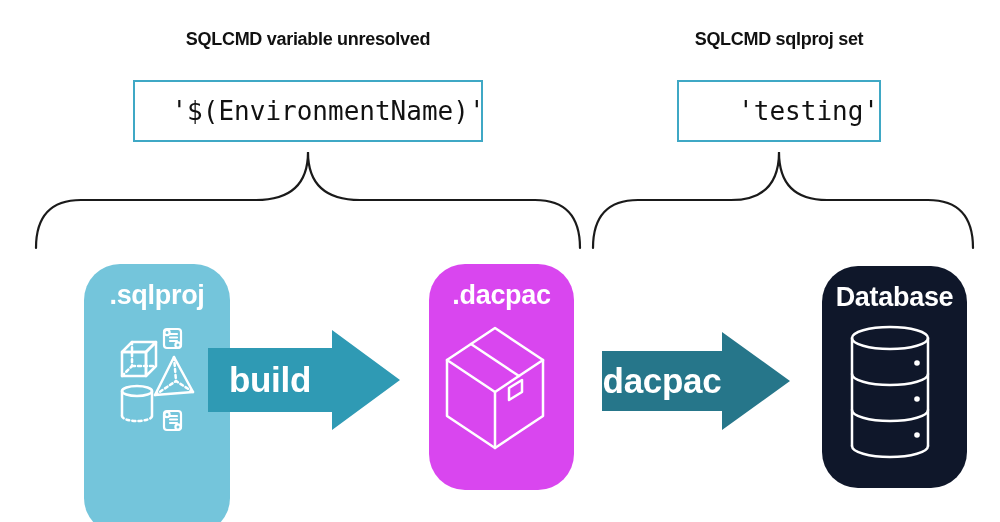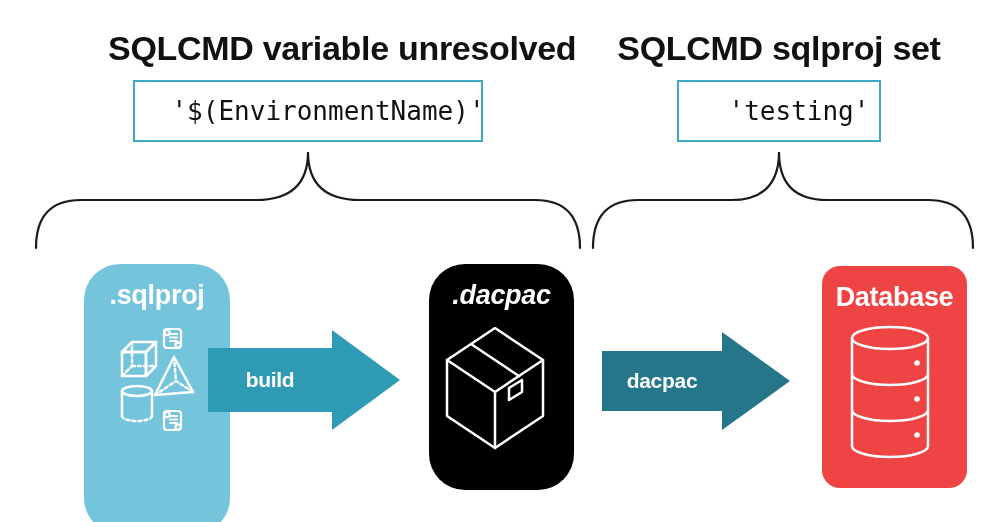--- a/index.html
+++ b/index.html
@@ -2,21 +2,21 @@
 <html><head>
 <meta charset="utf-8">
 <style>
   html,body{margin:0;padding:0;background:#fff;}
   .canvas{
     position:relative;width:1000px;height:522px;background:#fff;
     font-family:"Liberation Sans",sans-serif;overflow:hidden;
   }
   .heading{
     position:absolute;top:29px;width:400px;text-align:center;
-    font-size:34px;font-weight:700;color:#111;letter-spacing:-0.3px;
+    font-size:18px;font-weight:700;color:#111;letter-spacing:-0.3px;
     white-space:nowrap;
   }
   .heading.left{left:108px;}
   .heading.right{left:579px;}
   .code-box{
     position:absolute;top:80px;height:62px;box-sizing:border-box;
     border:2px solid #3FA8C5;background:#fff;
     display:flex;align-items:center;justify-content:center;
     font-family:"DejaVu Sans Mono","Liberation Mono",monospace;
     font-size:26px;color:#111;white-space:nowrap;padding-left:40px;
@@ -34,39 +34,39 @@
   .stage svg.stage-icon{position:absolute;left:0;top:0;}
   .stage-sqlproj{left:36px;top:264px;width:146px;height:270px;margin-left:48px;}
   .stage-dacpac{left:429px;top:264px;width:145px;height:226px;}
   .stage-database{left:822px;top:266px;width:145px;height:222px;}
   .arrow{position:absolute;}
   .arrow-build{left:208px;top:330px;width:192px;height:100px;}
   .arrow-deploy{left:602px;top:332px;width:188px;height:98px;}
   .arrow .arrow-label{
     position:absolute;top:0;left:0;height:100%;
     display:flex;align-items:center;justify-content:center;
-    color:#fff;font-size:21px;font-weight:700;letter-spacing:-0.3px;
+    color:#fff;font-size:35px;font-weight:700;letter-spacing:-0.3px;
   }
   .arrow-build .arrow-label{width:124px;}
   .arrow-deploy .arrow-label{width:120px;}
   .icon-stroke{fill:none;stroke:#fff;stroke-width:2.5;stroke-linejoin:round;stroke-linecap:round;}
   .dashed{stroke-dasharray:3 3;}
 </style>
 </head>
 <body>
 
 <div class="canvas">
 
   <div class="heading left">SQLCMD variable unresolved</div>
   <div class="heading right">SQLCMD sqlproj set</div>
 
   <div class="code-box left" style="border-color: rgb(63, 168, 197);">
     <span>'$(EnvironmentName)'</span>
   </div>
-  <div class="code-box right" style="border-color: rgb(63, 168, 197);">
+  <div class="code-box right" style="border-color: rgb(63, 168, 197); justify-content: flex-end;">
     <span>'testing'</span>
   </div>
 
   <svg class="braces" width="1000" height="110" viewBox="0 0 1000 110">
     <path d="M 36 103 Q 36 55 81 55 L 256 55 Q 308 55 308 7 Q 308 55 360 55 L 535 55 Q 580 55 580 103" fill="none" stroke="#1A1A1A" stroke-width="2.2" stroke-linecap="round"></path>
     <path d="M 593 103 Q 593 55 638 55 L 731 55 Q 779 55 779 7 Q 779 55 827 55 L 928 55 Q 973 55 973 103" fill="none" stroke="#1A1A1A" stroke-width="2.2" stroke-linecap="round"></path>
   </svg>
 
   <div class="stage stage-sqlproj" style="background-color: rgb(116, 197, 219);">
     <svg class="stage-icon" width="146" height="227" viewBox="0 0 146 227">
@@ -105,41 +105,41 @@
     <div class="stage-label">.sqlproj</div>
   </div>
 
   <div class="arrow arrow-build">
     <svg width="192" height="100" viewBox="0 0 192 100">
       <polygon fill="#2F9AB4" points="0,18 124,18 124,0 192,50 124,100 124,82 0,82"></polygon>
     </svg>
     <div class="arrow-label">build</div>
   </div>
 
-  <div class="stage stage-dacpac" style="background-color: #000000; font-style: italic;">
+  <div class="stage stage-dacpac" style="background-color: #d946ef;">
     <svg class="stage-icon" width="145" height="226" viewBox="0 0 145 226">
       <g class="icon-stroke">
         <polygon points="66,64 114,96 66,128 18,96"></polygon>
         <polyline points="18,96 18,152 66,184 114,152 114,96"></polyline>
         <line x1="66" y1="128" x2="66" y2="184"></line>
         <line x1="42" y1="80" x2="90" y2="112"></line>
         <polygon points="80,124 93,116 93,128 80,136"></polygon>
       </g>
     </svg>
     <div class="stage-label">.dacpac</div>
   </div>
 
   <div class="arrow arrow-deploy">
     <svg width="188" height="98" viewBox="0 0 188 98">
       <polygon fill="#26768A" points="0,19 120,19 120,0 188,49 120,98 120,79 0,79"></polygon>
     </svg>
     <div class="arrow-label">dacpac</div>
   </div>
 
-  <div class="stage stage-database" style="background-color: #ef4444; border-radius: 18px;">
+  <div class="stage stage-database" style="background-color: #0f172a;">
     <svg class="stage-icon" width="145" height="222" viewBox="0 0 145 222">
       <g class="icon-stroke">
         <ellipse cx="68" cy="72" rx="38" ry="11"></ellipse>
         <line x1="30" y1="72" x2="30" y2="180"></line>
         <line x1="106" y1="72" x2="106" y2="180"></line>
         <path d="M30 108 A38 11 0 0 0 106 108"></path>
         <path d="M30 144 A38 11 0 0 0 106 144"></path>
         <path d="M30 180 A38 11 0 0 0 106 180"></path>
       </g>
       <circle cx="95" cy="97" r="2.8" fill="#fff"></circle>

